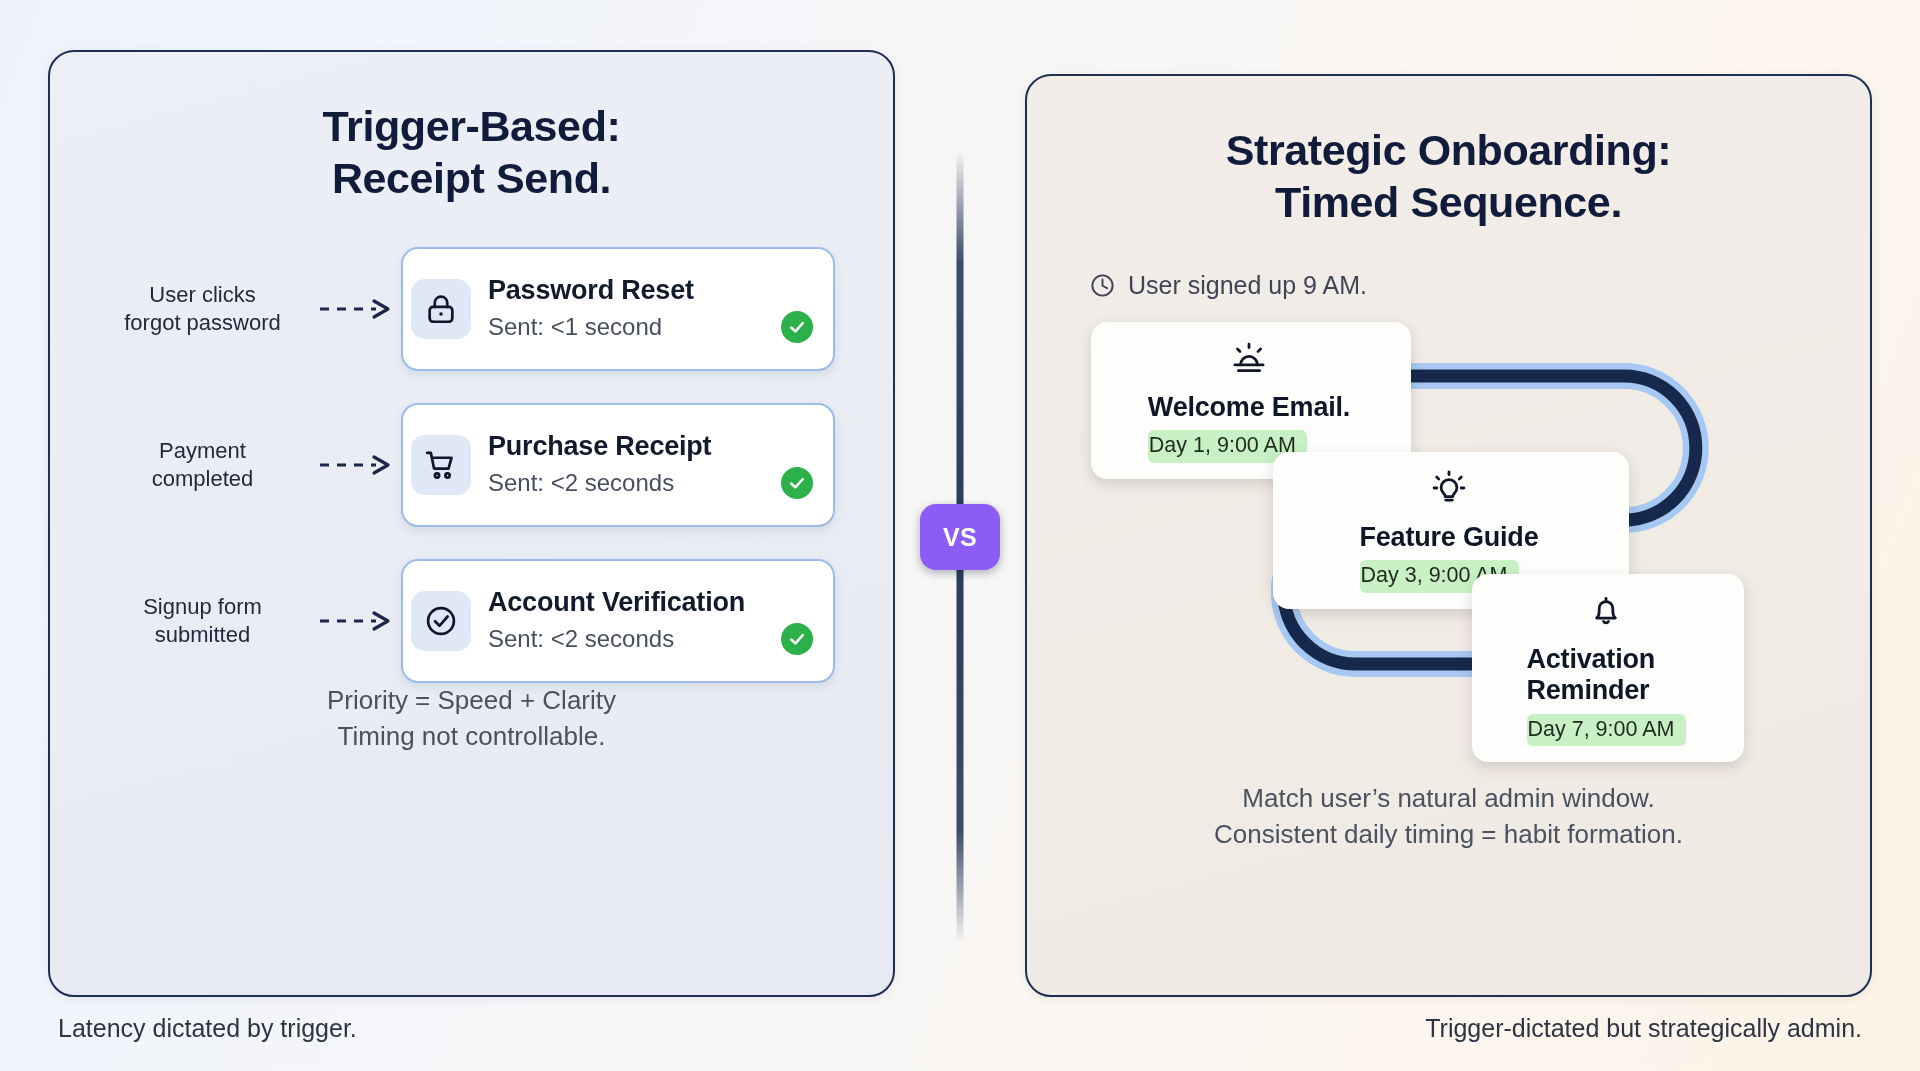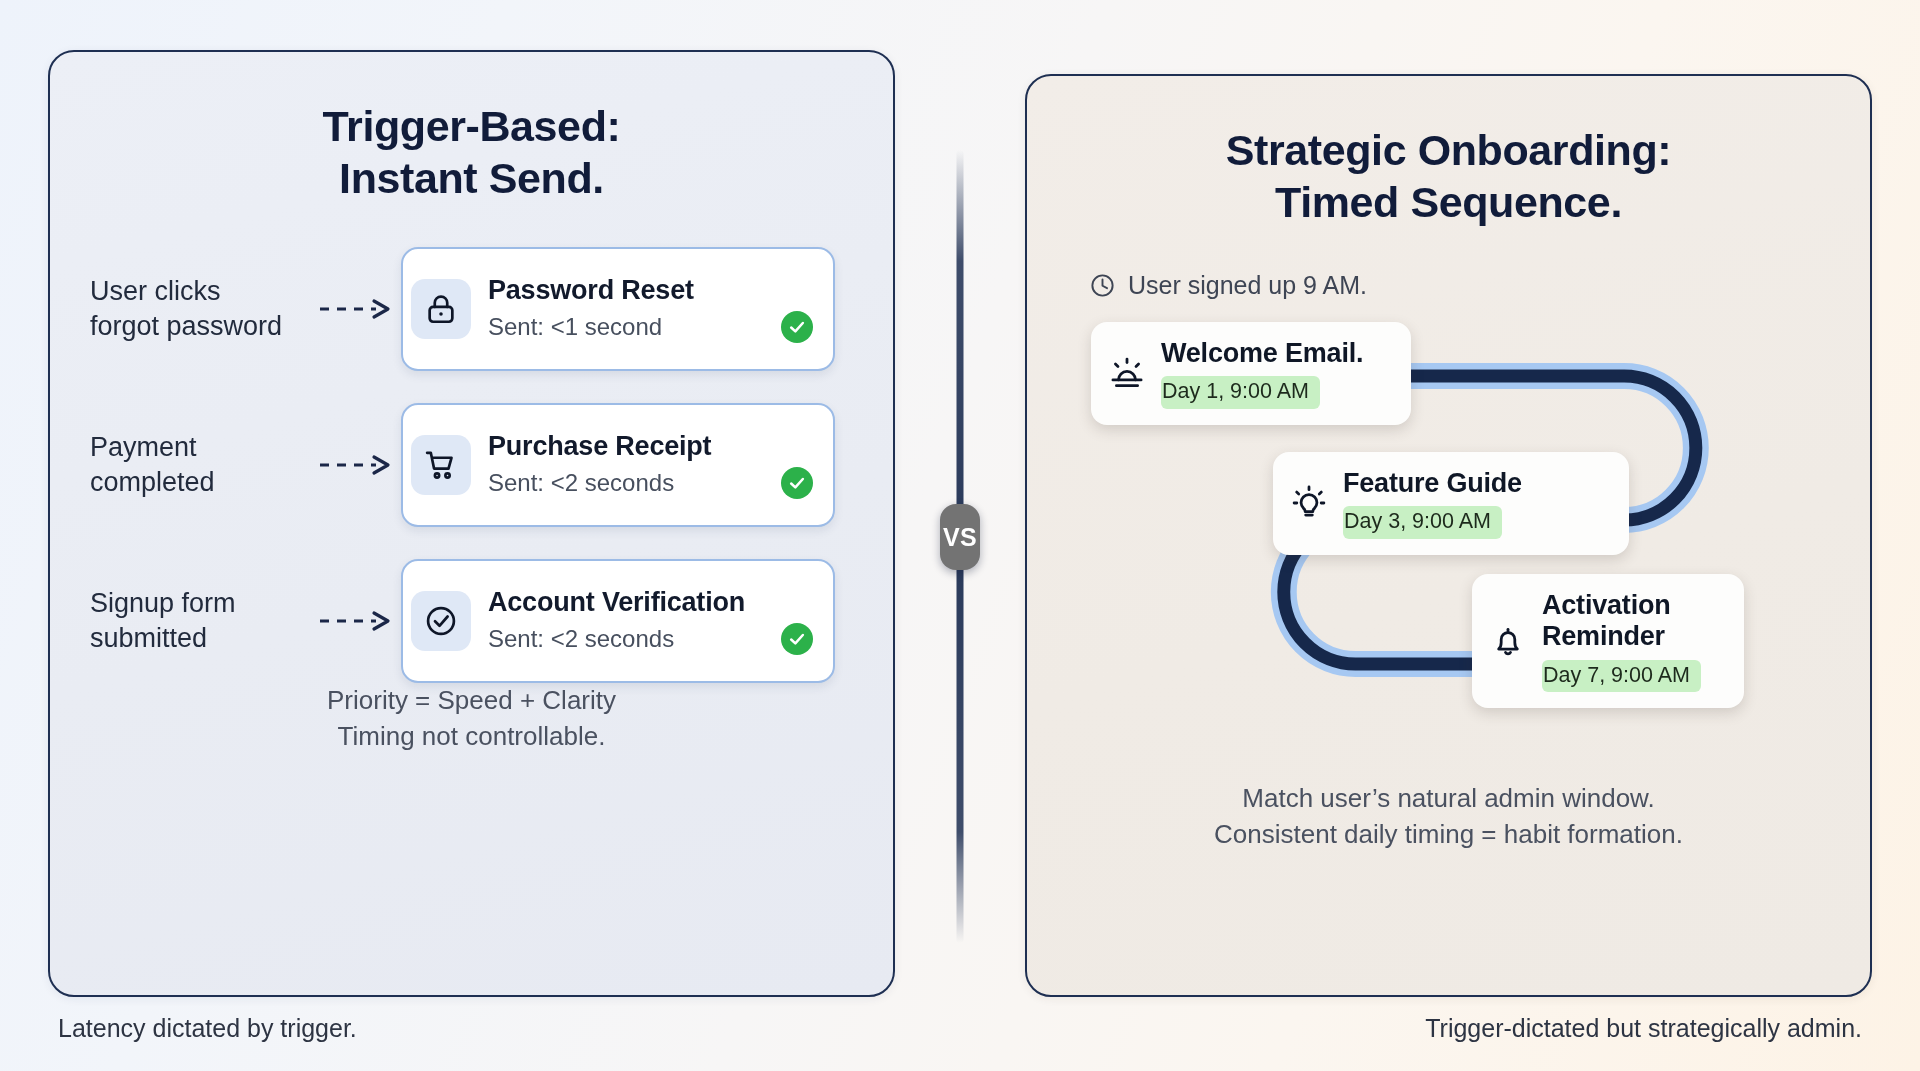--- a/index.html
+++ b/index.html
@@ -85,24 +85,24 @@
         rgba(30,47,82,0) 100%);
     border-radius: 4px;
     z-index: 6;
   }
 
   .vs-badge {
     position: absolute;
     left: 50%;
     top: 537px;
     transform: translate(-50%, -50%);
-    width: 40px;
+    width: 80px;
     height: 66px;
     border-radius: 16px;
-    background: #737373;
+    background: #8b5cf6;
     color: #ffffff;
     font-size: 25px;
     font-weight: 700;
     letter-spacing: 0.4px;
     display: flex;
     align-items: center;
     justify-content: center;
     z-index: 7;
     box-shadow: 0 3px 9px rgba(17,28,58,0.33);
   }
@@ -116,22 +116,23 @@
     padding: 0 58px 0 40px;
   }
 
   .trigger-row {
     display: flex;
     align-items: center;
   }
 
   .trigger-label {
     width: 225px;
+    text-align: center;
     color: #222b3d;
-    font-size: 27px;
+    font-size: 22px;
     line-height: 1.28;
     white-space: pre-line;
     flex: 0 0 225px;
   }
 
   .dashed-arrow {
     flex: 0 0 86px;
     height: 24px;
     display: flex;
     align-items: center;
@@ -239,20 +240,21 @@
   .seq-card {
     position: absolute;
     background: #fdfdfc;
     border-radius: 16px;
     box-shadow: 0 5px 14px rgba(60,50,40,0.17);
     padding: 16px 20px 16px 16px;
     display: flex;
     align-items: center;
     gap: 14px;
     z-index: 3;
+    flex-direction: column;
   }
 
   .seq-icon {
     flex: 0 0 40px;
     width: 40px;
     height: 44px;
     display: flex;
     align-items: center;
     justify-content: center;
   }
@@ -304,21 +306,21 @@
 </style>
 </head>
 <body>
 
 <div class="stage">
 
   <div class="panels">
 
     <section class="panel panel-left">
       <h1 class="panel-title">Trigger-Based:
-Instant Send.</h1>
+Receipt Send.</h1>
 
       <div class="trigger-rows">
 
         <div class="trigger-row">
           <div class="trigger-label">User clicks
 forgot password</div>
           <div class="dashed-arrow">
             <svg width="80" height="22" viewBox="0 0 80 22">
               <line x1="2" y1="11" x2="58" y2="11" stroke="#1b2748" stroke-width="3.2" stroke-dasharray="9 8" stroke-linecap="butt"></line>
               <polyline points="56,3 70,11 56,19" fill="none" stroke="#1b2748" stroke-width="3.2" stroke-linecap="round" stroke-linejoin="round"></polyline>

